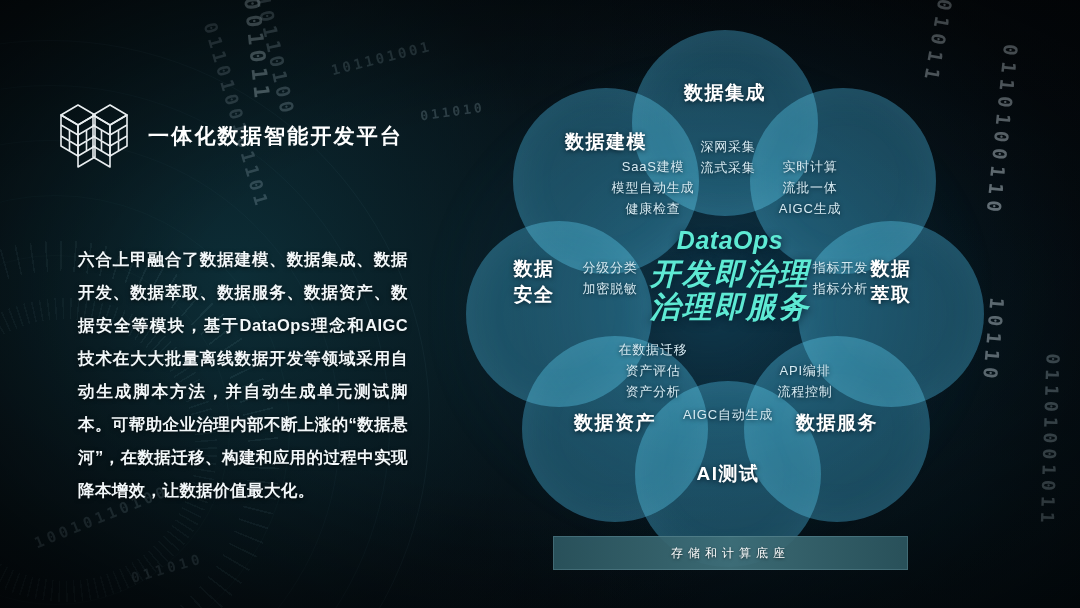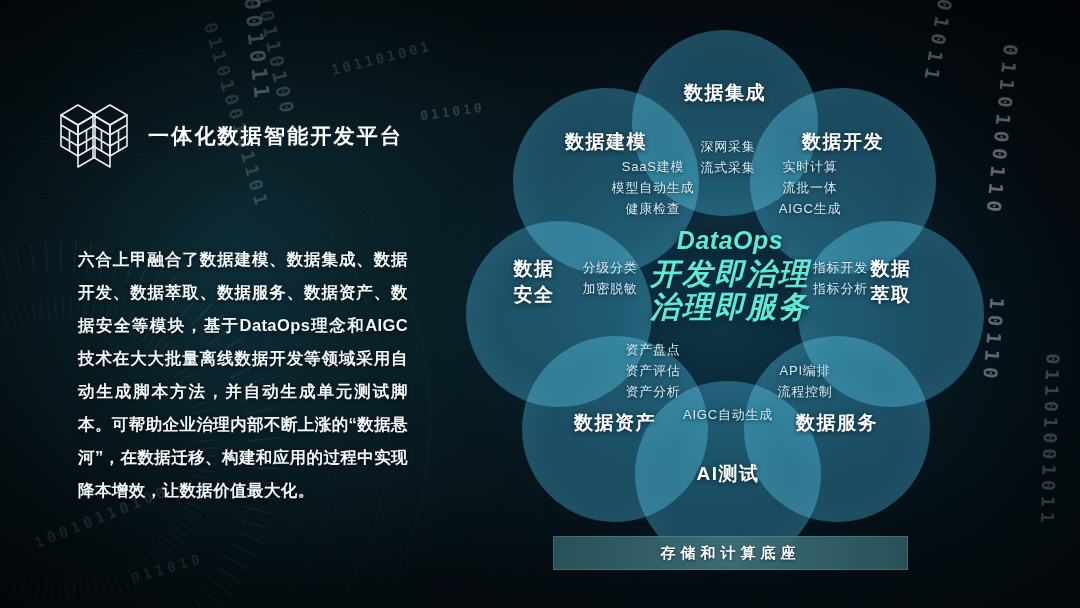--- a/index.html
+++ b/index.html
@@ -103,21 +103,21 @@
   #core .cn{ font-size:30px; font-weight:700; letter-spacing:2px; line-height:33px; }
 
   
   #base-bar{
     position:absolute; left:553px; top:536px; width:355px; height:34px;
     background:linear-gradient(90deg,rgba(44,86,96,.92) 0%,rgba(62,110,120,.95) 50%,rgba(44,86,96,.92) 100%);
     border:1px solid rgba(140,185,195,.25);
     display:flex; align-items:center; justify-content:center;
   }
   #base-bar span{
-    color:#ffffff; font-size:15px; font-weight:700; letter-spacing:5px;
+    color:#ffffff; font-size:12px; font-weight:400; letter-spacing:5px;
     text-shadow:0 1px 3px rgba(0,0,0,.6);
   }
 </style>
 </head>
 <body>
 
 <div id="bg">
   <div class="bg-base"></div>
   <div class="arc a1"></div>
   <div class="arc a2"></div>
@@ -187,21 +187,20 @@
   <div class="circ" style="left:63px;  top:82px;  width:186px; height:186px;"></div>
   <div class="circ" style="left:300px; top:82px;  width:186px; height:186px;"></div>
   <div class="circ" style="left:16px;  top:215px; width:186px; height:186px;"></div>
   <div class="circ" style="left:348px; top:215px; width:186px; height:186px;"></div>
   <div class="circ" style="left:72px;  top:330px; width:186px; height:186px;"></div>
   <div class="circ" style="left:294px; top:330px; width:186px; height:186px;"></div>
   <div class="circ" style="left:185px; top:375px; width:186px; height:186px;"></div>
 
   <div class="label" style="left:215px; top:74px;  width:120px;">数据集成</div>
   <div class="label" style="left:96px;  top:123px; width:120px;">数据建模</div>
-  <div class="label" style="left:333px; top:123px; width:120px;">数据开发</div>
   <div class="label two-line" style="left:49px; top:250px; width:70px;">
     <div>数据</div>
     <div>安全</div>
   </div>
   <div class="label two-line" style="left:406px; top:250px; width:70px;">
     <div>数据</div>
     <div>萃取</div>
   </div>
   <div class="label" style="left:105px; top:404px; width:120px;">数据资产</div>
   <div class="label" style="left:327px; top:404px; width:120px;">数据服务</div>
@@ -228,21 +227,21 @@
     <div>分级分类</div>
     <div>加密脱敏</div>
   </div>
 
   <div class="sub" style="left:318px; top:251px; width:100px;text-align:right;">
     <div>指标开发</div>
     <div>指标分析</div>
   </div>
 
   <div class="sub" style="left:148px; top:333px; width:110px;">
-    <div>资产盘点</div>
+    <div>在数据迁移</div>
     <div>资产评估</div>
     <div>资产分析</div>
   </div>
 
   <div class="sub" style="left:300px; top:354px; width:110px;">
     <div>API编排</div>
     <div>流程控制</div>
   </div>
 
   <div class="sub" style="left:218px; top:398px; width:120px;">

